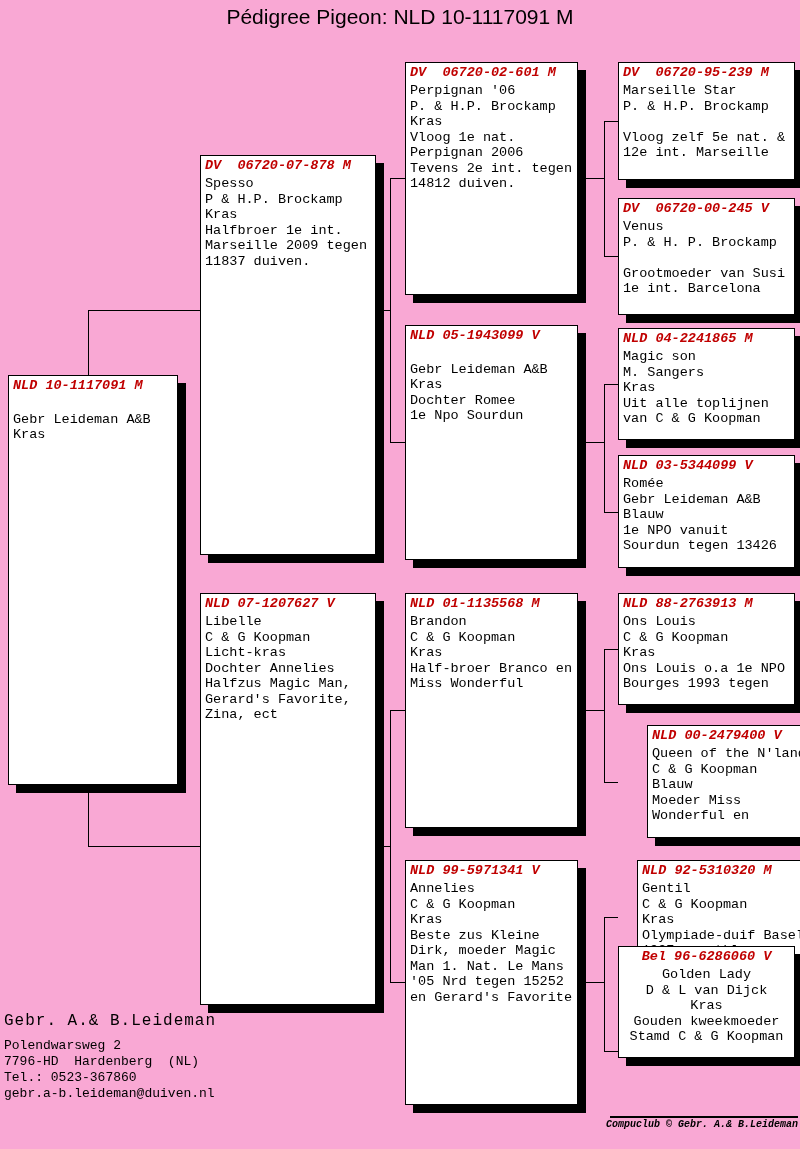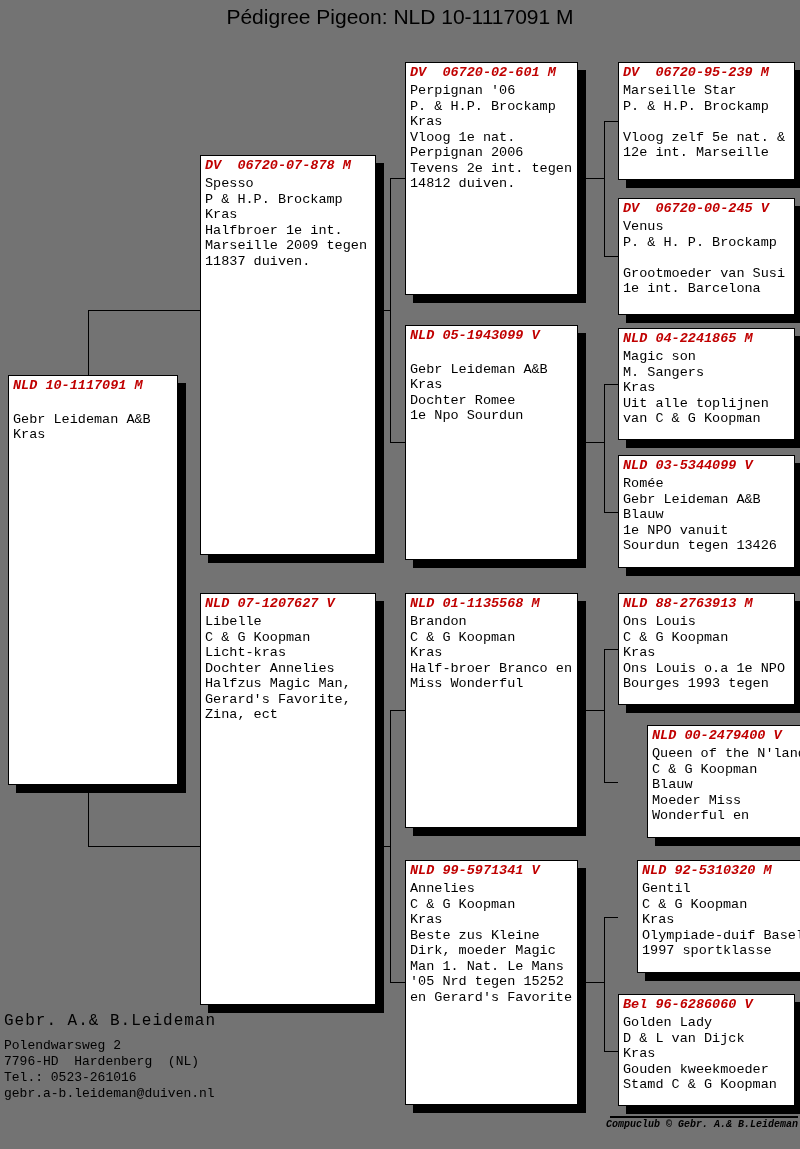--- a/index.html
+++ b/index.html
@@ -1,16 +1,16 @@
 <!DOCTYPE html>
 <html><head>
 <meta charset="utf-8">
 <style>
   html,body{margin:0;padding:0;background:#ffffff;}
-  #page{position:relative;width:800px;height:1149px;background:#737373;overflow:hidden;
+  #page{position:relative;width:800px;height:1149px;background:#f9a8d4;overflow:hidden;
         font-family:"Liberation Mono","DejaVu Sans Mono",monospace;}
   #title{position:absolute;top:5px;left:0;width:800px;text-align:center;
          font-family:"Liberation Sans","DejaVu Sans",sans-serif;font-size:21px;color:#000;}
   .box{position:absolute;background:#fff;border:1px solid #000;box-shadow:8px 8px 0 0 #000;
        padding:2px 4px;box-sizing:border-box;}
   .box-header{font-family:"Liberation Mono","DejaVu Sans Mono",monospace;
               font-size:13.5px;font-weight:bold;font-style:italic;line-height:16px;
               color:#c00000;white-space:pre;}
   .box-body{font-family:"Liberation Mono","DejaVu Sans Mono",monospace;
             font-size:13.5px;line-height:15.5px;color:#000;white-space:pre;margin-top:2px;}
@@ -144,21 +144,21 @@
 Wonderful en</div>
   </div>
   <div class="box" style="left:618px;top:860px;width:177px;height:113px;margin-left:19px;">
     <div class="box-header">NLD 92-5310320 M</div>
     <div class="box-body">Gentil
 C &amp; G Koopman
 Kras
 Olympiade-duif Basel
 1997 sportklasse</div>
   </div>
-  <div class="box" style="left:618px;top:994px;width:177px;height:112px;">
+  <div class="box" style="left:618px;top:946px;width:177px;height:112px;text-align:center;">
     <div class="box-header">Bel 96-6286060 V</div>
     <div class="box-body">Golden Lady
 D &amp; L van Dijck
 Kras
 Gouden kweekmoeder
 Stamd C &amp; G Koopman</div>
   </div>
 
   <div class="vl" style="left:88px;top:310px;height:66px;"></div>
   <div class="hl" style="left:88px;top:310px;width:112px;"></div>
@@ -192,20 +192,20 @@
 
   <div class="hl" style="left:578px;top:982px;width:26px;"></div>
   <div class="vl" style="left:604px;top:917px;height:135px;"></div>
   <div class="hl" style="left:604px;top:917px;width:14px;"></div>
   <div class="hl" style="left:604px;top:1051px;width:14px;"></div>
 
   <div id="owner">
     <div id="owner-name">Gebr. A.&amp; B.Leideman</div>
     <div class="owner-line">Polendwarsweg 2</div>
     <div class="owner-line">7796-HD  Hardenberg  (NL)</div>
-    <div class="owner-line">Tel.: 0523-261016</div>
+    <div class="owner-line">Tel.: 0523-367860</div>
     <div class="owner-line">gebr.a-b.leideman@duiven.nl</div>
   </div>
 
   <div id="credit-rule"></div>
   <div id="credit">Compuclub © Gebr. A.&amp; B.Leideman</div>
 
 </div>
 
 </body></html>

